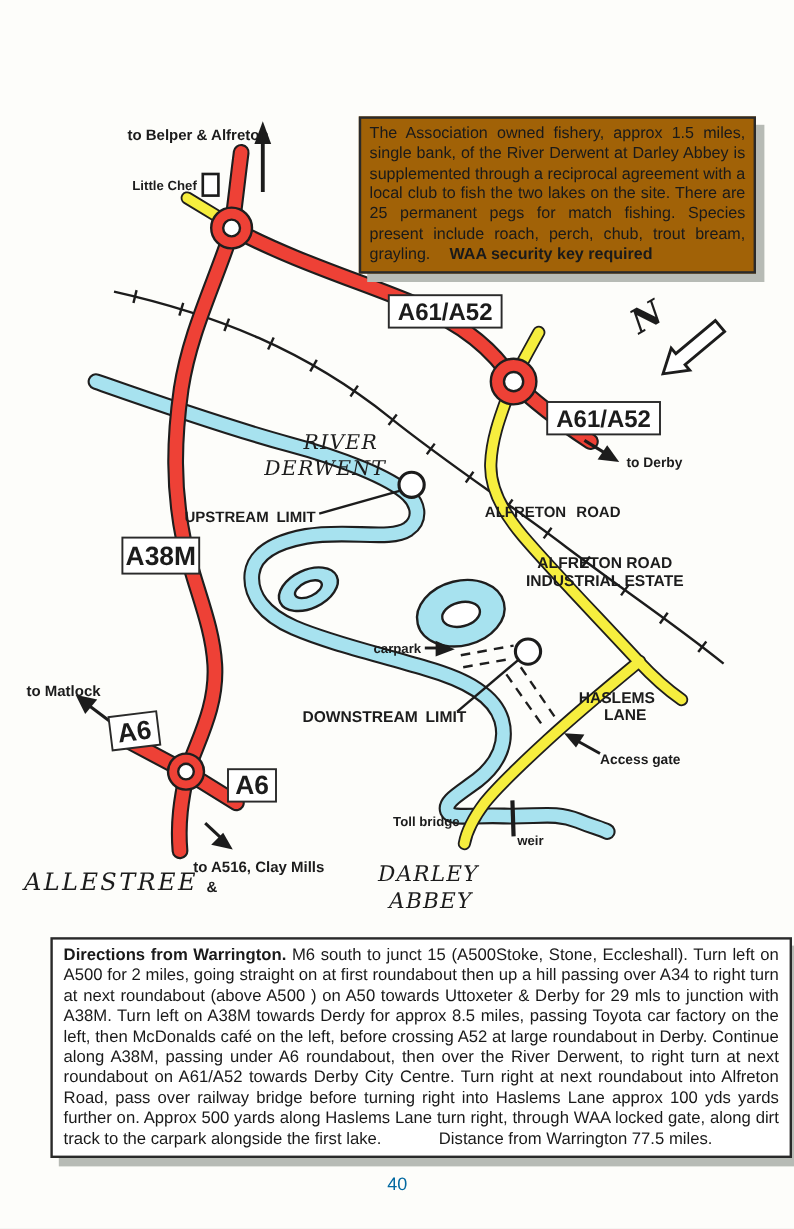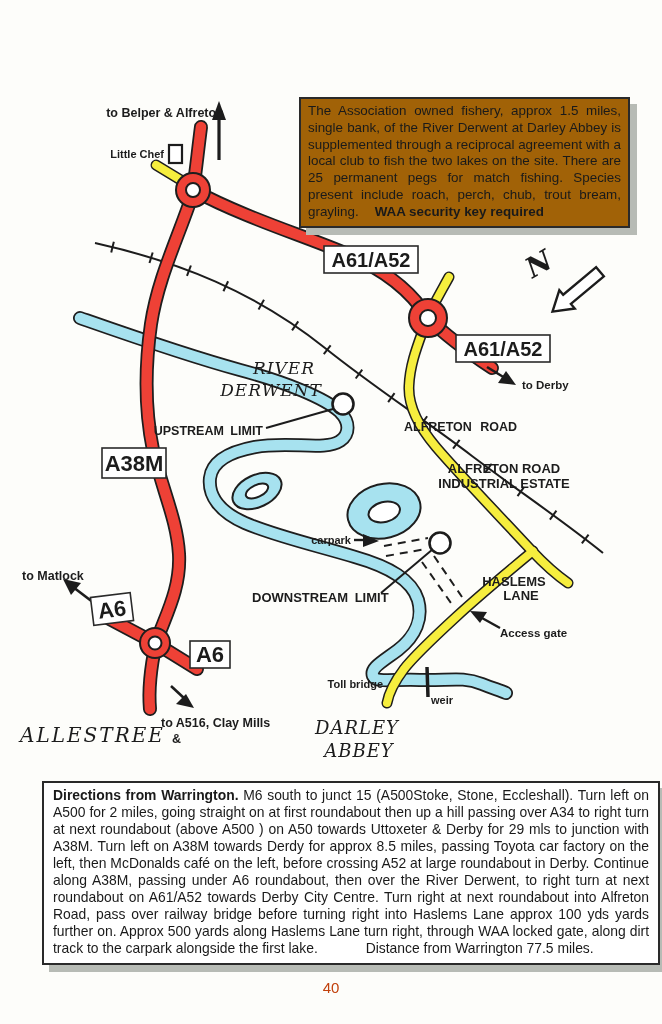--- a/index.html
+++ b/index.html
@@ -13,21 +13,21 @@
          white-space:nowrap;transform:scaleX(0.86);transform-origin:0 0;}
   .infobox{position:absolute;left:299px;top:97px;width:331px;box-sizing:border-box;
          background:#a16207;border:2px solid #2a2a2a;box-shadow:7px 7px 0 #b7bbb5;
          padding:4px 7px 5px 7px;font-size:13.4px;line-height:16.8px;text-align:justify;}
   .infobox b{white-space:nowrap;}
   .note-gap{display:inline-block;width:16px;}
   .dirbox{position:absolute;left:22px;top:781px;width:618px;box-sizing:border-box;
          background:#fff;border:2px solid #2a2a2a;box-shadow:7px 7px 0 #b7bbb5;
          padding:4px 9px 6px 9px;font-size:13.9px;line-height:17px;text-align:justify;margin-left:20px;}
   .dist{margin-left:44px;}
-  .pagenum{position:absolute;left:0;right:0;top:979px;text-align:center;font-size:15px;color:#c2410c;}
+  .pagenum{position:absolute;left:0;right:0;top:979px;text-align:center;font-size:15px;color:#0369a1;}
   svg.map{position:absolute;left:0;top:95px;}
   
   .m11 {font:bold 11px  "Liberation Sans",sans-serif;fill:#1c1c1c;}
   .m115{font:bold 11.5px "Liberation Sans",sans-serif;fill:#1c1c1c;}
   .m12 {font:bold 12.5px "Liberation Sans",sans-serif;fill:#1c1c1c;}
   .m13 {font:bold 13px "Liberation Sans",sans-serif;fill:#1c1c1c;}
   .ws3 {word-spacing:3px;} .ws5{word-spacing:5px;}
   .serif17{font:italic 17px "DejaVu Serif",serif;fill:#1c1c1c;letter-spacing:1px;}
   .serif18{font:italic 18px "DejaVu Serif",serif;fill:#1c1c1c;letter-spacing:1px;}
   .serif20{font:italic 20px "DejaVu Serif",serif;fill:#1c1c1c;letter-spacing:2px;}

